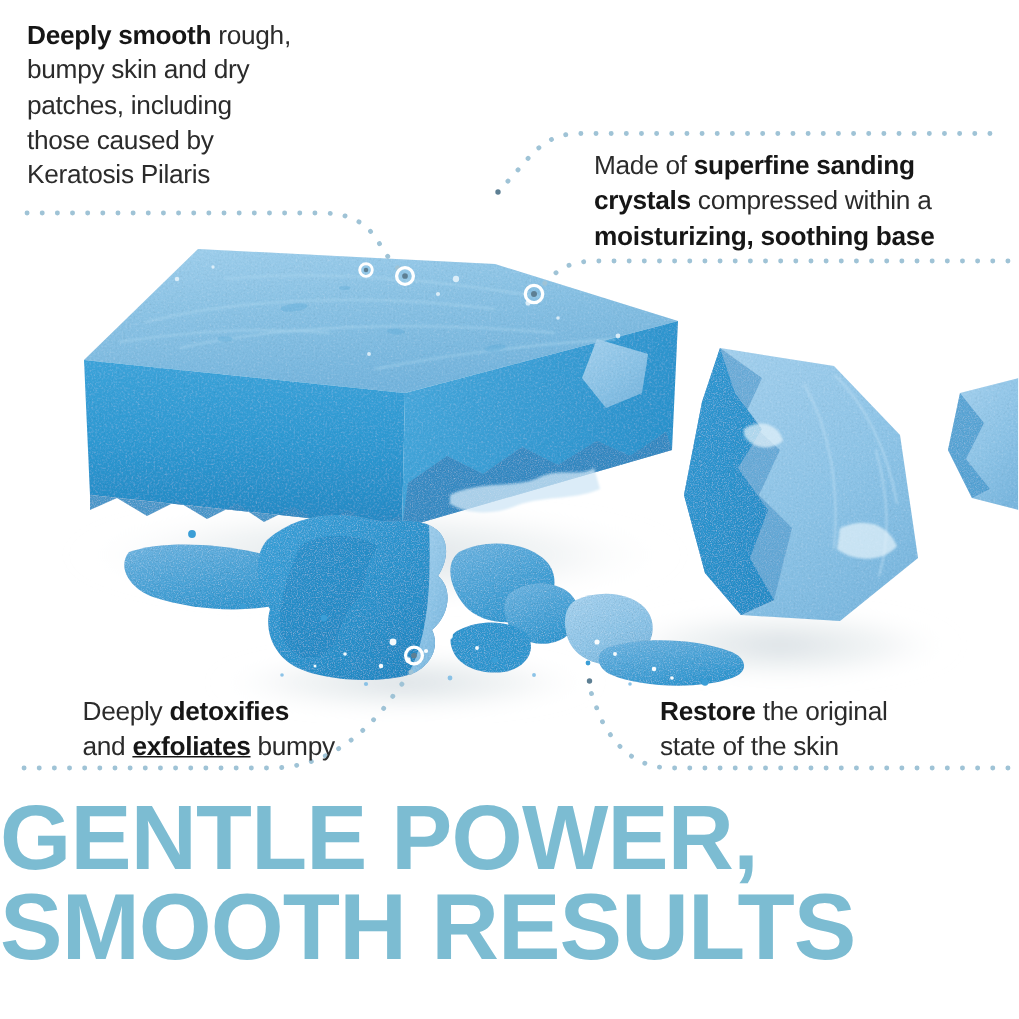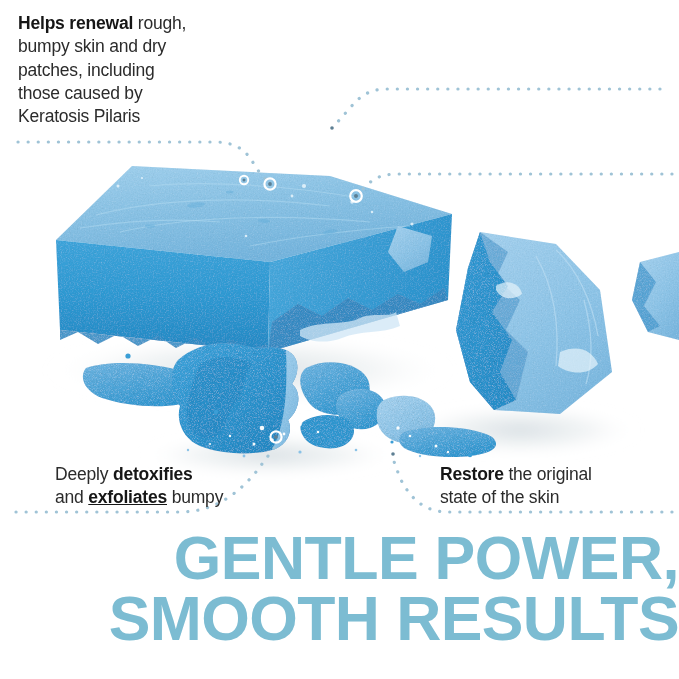--- a/index.html
+++ b/index.html
@@ -56,21 +56,21 @@
     height: 679px;
     pointer-events: none;
   }
 
   
   #headline {
     position: absolute;
     left: 0;
     top: 529px;
     width: 679px;
-    text-align: right;
+    text-align: left;
     color: #7cbcd2;
     font-family: "Liberation Sans", sans-serif;
     font-weight: 700;
     font-size: 61px;
     line-height: 0.97;
     letter-spacing: -0.5px;
   }
   #headline .hl-line { display: block; white-space: nowrap; }
   #headline .hl-line.l2 { font-size: 62.5px; letter-spacing: -0.6px; }
 </style>
@@ -327,27 +327,28 @@
         <circle cx="276" cy="437" r="5.6" fill="none" stroke="#ffffff" stroke-width="2.2"></circle>
         <circle cx="276" cy="437" r="1.9" fill="#5d7f93"></circle>
       </g>
       <g>
         <circle cx="393" cy="454" r="5.2" fill="none" stroke="#ffffff" stroke-width="2.1"></circle>
         <circle cx="393" cy="454" r="1.8" fill="#5d7f93"></circle>
       </g>
     </g>
   </svg>
 
-  <div class="callout" id="callout-smooth" style="color: rgb(43, 43, 43);"><strong style="color: rgb(22, 22, 22);">Helps renewal</strong><span> rough,
+  <div class="callout" id="callout-smooth" style="color: rgb(43, 43, 43);"><strong style="color: rgb(22, 22, 22);">Deeply smooth</strong><span> rough,
 bumpy skin and dry
 patches, including
 those caused by
 Keratosis Pilaris</span></div>
 
 
+  <div class="callout" id="callout-crystals" style="color: rgb(43, 43, 43);"><span>Made of </span><strong style="color: rgb(22, 22, 22);">superfine sanding crystals</strong><span> compressed within a </span><strong style="color: rgb(22, 22, 22);">moisturizing, soothing base</strong></div>
 
   <div class="callout" id="callout-detox" style="color: rgb(43, 43, 43);"><span>Deeply </span><strong style="color: rgb(22, 22, 22);">detoxifies</strong><span>
 and </span><strong style="color: rgb(22, 22, 22); text-decoration: underline;">exfoliates</strong><span> bumpy</span></div>
 
   <div class="callout" id="callout-restore" style="color: rgb(43, 43, 43);"><strong style="color: rgb(22, 22, 22);">Restore</strong><span> the original
 state of the skin</span></div>
 
   <div id="headline" style="color: rgb(124, 188, 210);">
     <span class="hl-line l1">GENTLE POWER,</span>
     <span class="hl-line l2">SMOOTH RESULTS</span>

